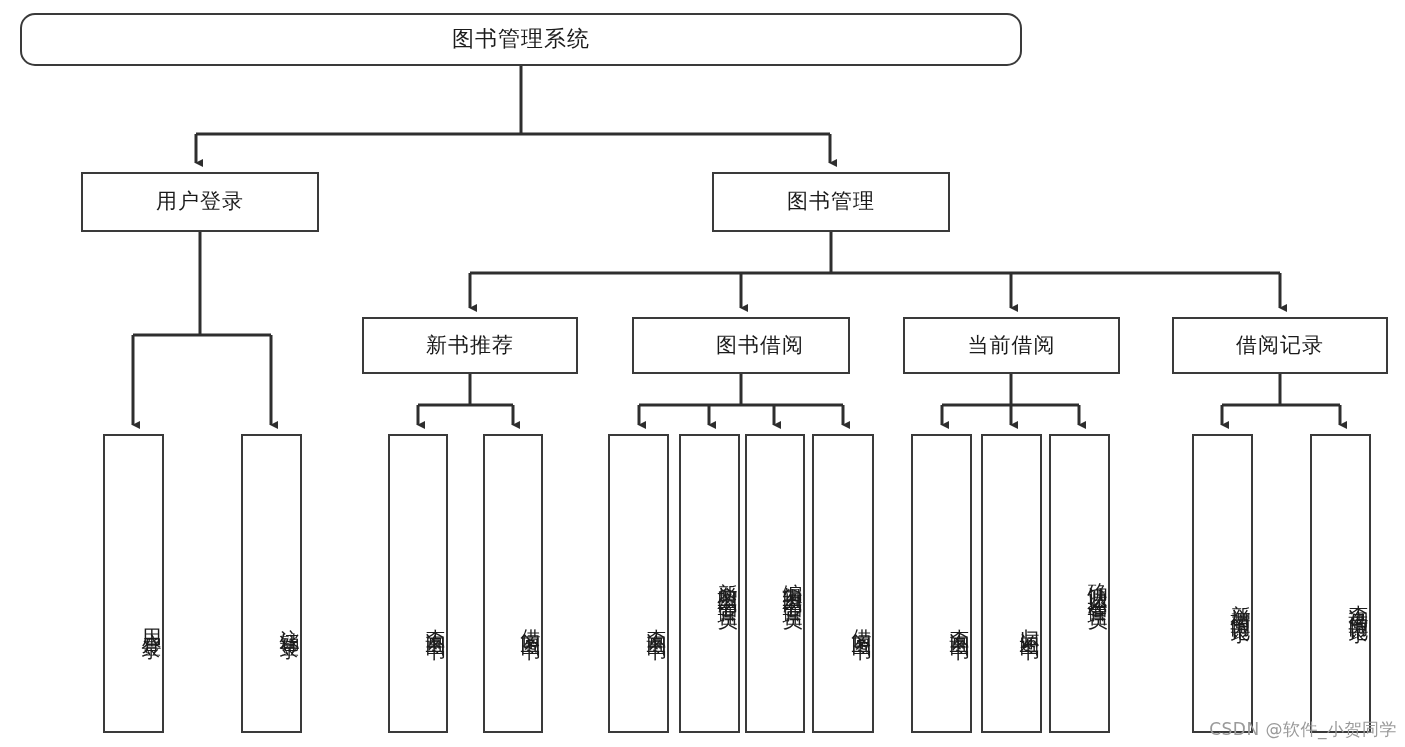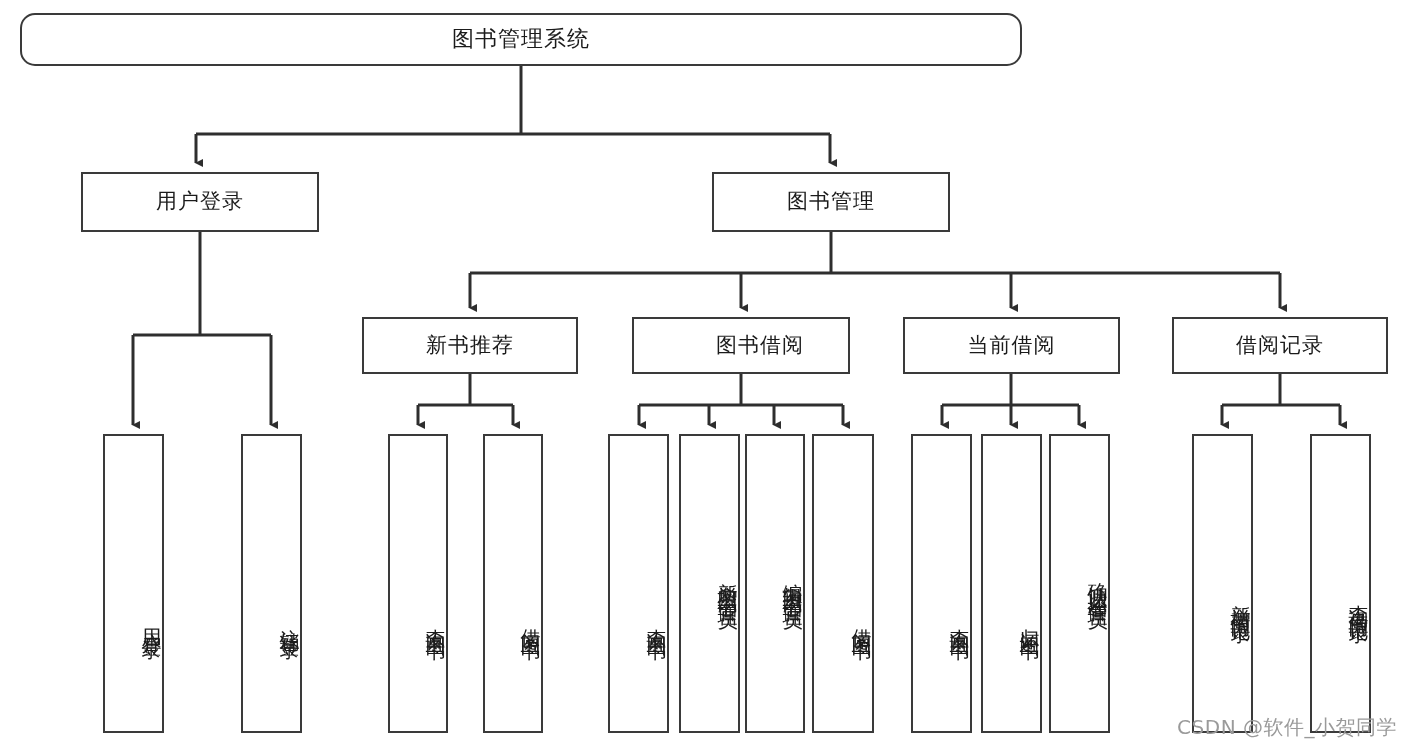--- a/index.html
+++ b/index.html
@@ -52,21 +52,21 @@
     left: 0;
     top: 0;
     width: 1405px;
     height: 747px;
     pointer-events: none;
   }
   .watermark {
     position: absolute;
     right: 8px;
     bottom: 6px;
-    font-size: 20px;
+    font-size: 17px;
     color: #9a9a9a;
     letter-spacing: 0.5px;
     white-space: nowrap;
   }
 </style>
 </head>
 <body>
 
 <div id="canvas">
 

